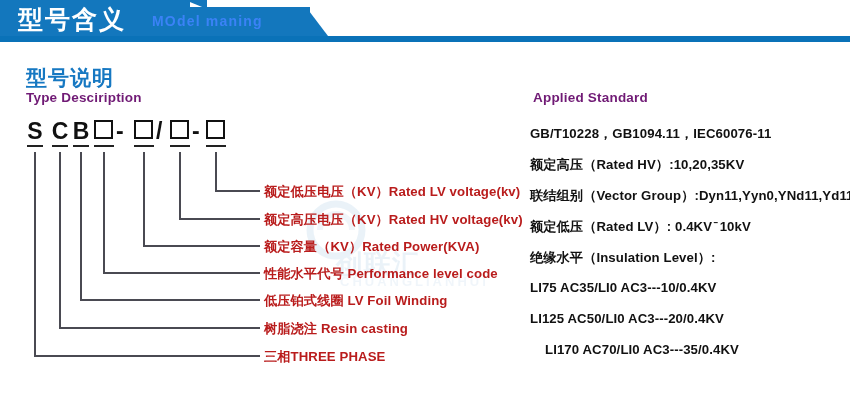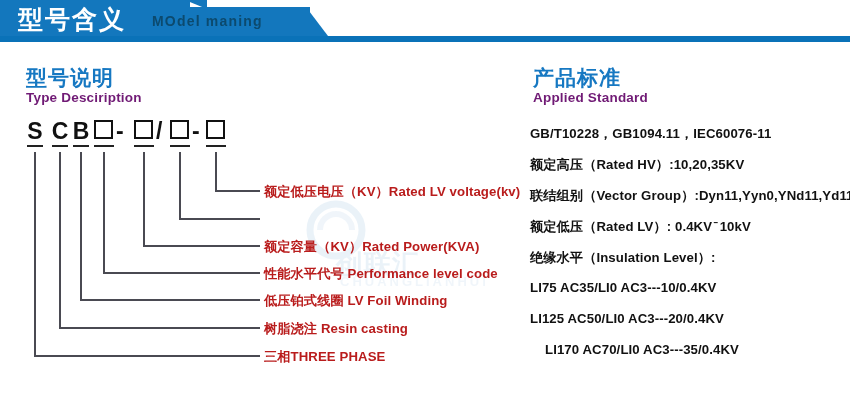--- a/index.html
+++ b/index.html
@@ -16,21 +16,21 @@
   .banner .bandB{position:absolute;left:185px;top:7px;width:125px;height:29px;background:#1377bd;
                  clip-path:polygon(0 0,100% 0,100% 100%,0 100%);}
   .banner .bandC{position:absolute;left:185px;top:0;width:22px;height:9px;background:#1377bd;
                  clip-path:polygon(0 0,100% 0,100% 100%);}
   .banner .bandD{position:absolute;left:306px;top:7px;width:22px;height:29px;background:#1377bd;
                  clip-path:polygon(0 0,100% 100%,0 100%);}
   .banner .rule{position:absolute;left:0;top:36px;width:850px;height:6px;background:#0a72b8;}
 
   .banner-cn{position:absolute;left:18px;top:3px;font-size:25px;font-weight:bold;color:#ffffff;
              letter-spacing:2px;line-height:32px;}
-  .banner-en{position:absolute;left:152px;top:11px;font-size:14px;font-weight:bold;color:#0c4a6e;
+  .banner-en{position:absolute;left:152px;top:11px;font-size:14px;font-weight:bold;color:#3b82f6;
              letter-spacing:1.2px;line-height:20px;}
 
   
   .watermark{position:absolute;left:300px;top:188px;width:330px;height:105px;
              opacity:.30;pointer-events:none;}
   .wm-txt{position:absolute;left:36px;top:58px;font-size:27px;font-weight:bold;
           color:#bcd6ea;letter-spacing:1px;white-space:nowrap;}
   .wm-sub{position:absolute;left:40px;top:86px;font-size:13px;font-weight:bold;
           color:#cfe1f0;letter-spacing:3px;white-space:nowrap;text-align:right;}
 
@@ -78,21 +78,20 @@
       <circle cx="36" cy="42" r="26" fill="none" stroke="#bcd6ea" stroke-width="7"></circle>
       <path d="M20 42 a16 16 0 0 1 32 0" fill="none" stroke="#cfe1f0" stroke-width="6"></path>
     </svg>
     <div class="wm-txt">创联汇</div>
     <div class="wm-sub">CHUANGLIANHUI</div>
   </div>
 
   <div class="sec-cn" style="left:26px;top:64px;">型号说明</div>
   <div class="sec-en" style="left:26px;top:90px;">Type Desciription</div>
 
-  <div class="sec-cn" style="left:533px;top:64px;">产品标准</div>
   <div class="sec-en" style="left:533px;top:90px;">Applied Standard</div>
 
   <div class="code">
 
     <div class="glyph" style="left:26px;width:18px;">S</div>
     <div class="gl-ul" style="left:27px;width:16px;"></div>
 
     <div class="glyph" style="left:51px;width:18px;">C</div>
     <div class="gl-ul" style="left:52px;width:16px;"></div>
 
@@ -133,20 +132,21 @@
   <div class="vline" style="left:80px;top:152px;height:149px;"></div>
   <div class="hline" style="left:80px;top:299px;width:180px;"></div>
 
   <div class="vline" style="left:59px;top:152px;height:177px;"></div>
   <div class="hline" style="left:59px;top:327px;width:201px;"></div>
 
   <div class="vline" style="left:34px;top:152px;height:205px;"></div>
   <div class="hline" style="left:34px;top:355px;width:226px;"></div>
 
   <div class="callout" style="left:264px;top:183px;">额定低压电压（KV）Rated LV voltage(kv)</div>
+  <div class="callout" style="left:264px;top:211px;">额定高压电压（KV）Rated HV voltage(kv)</div>
   <div class="callout" style="left:264px;top:238px;">额定容量（KV）Rated Power(KVA)</div>
   <div class="callout" style="left:264px;top:265px;">性能水平代号 Performance level code</div>
   <div class="callout" style="left:264px;top:292px;">低压铂式线圈 LV Foil Winding</div>
   <div class="callout" style="left:264px;top:320px;">树脂浇注 Resin casting</div>
   <div class="callout" style="left:264px;top:348px;">三相THREE PHASE</div>
 
   <div class="std" style="left:530px;top:125px;">GB/T10228，GB1094.11，IEC60076-11</div>
   <div class="std" style="left:530px;top:156px;">额定高压（Rated HV）:10,20,35KV</div>
   <div class="std" style="left:530px;top:187px;">联结组别（Vector Group）:Dyn11,Yyn0,YNd11,Yd11</div>
   <div class="std" style="left:530px;top:218px;">额定低压（Rated LV）: 0.4KV ̄ 10kV</div>

